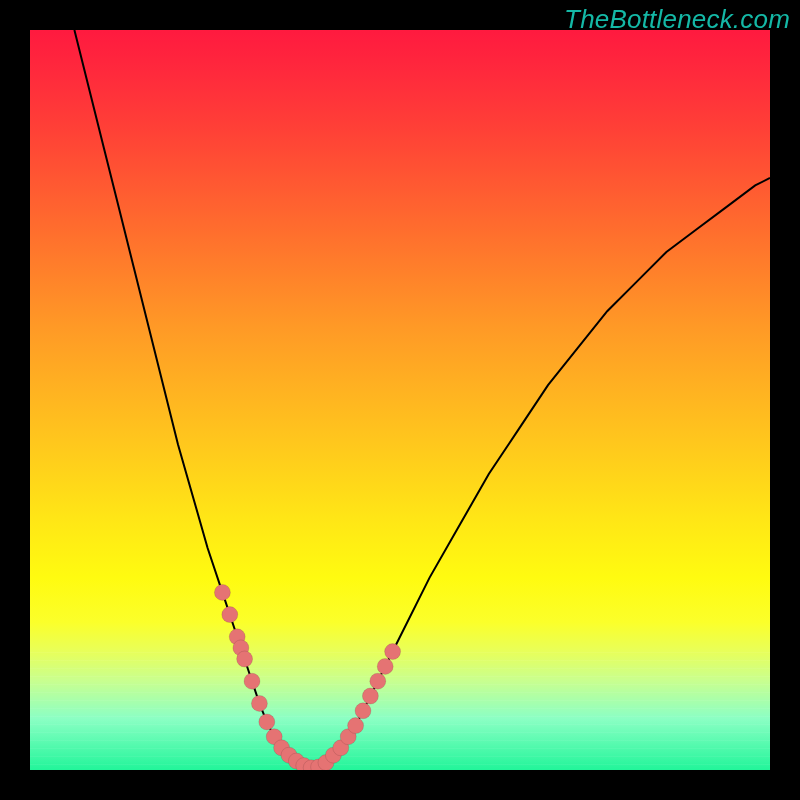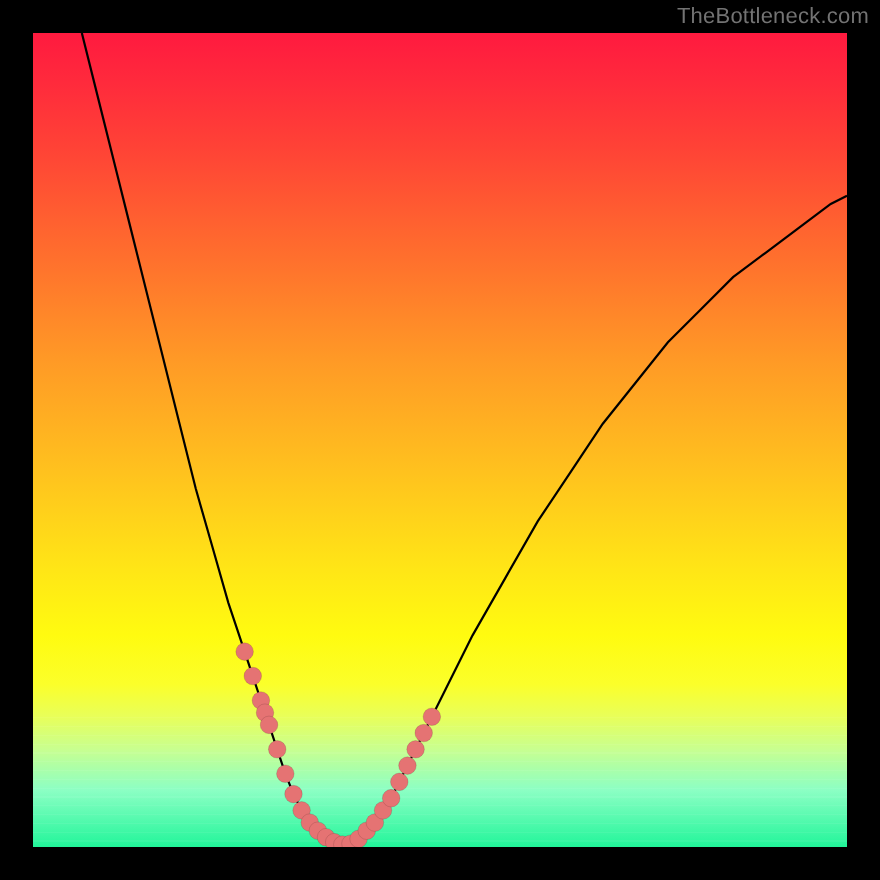--- a/index.html
+++ b/index.html
@@ -53,24 +53,25 @@
       rgba(255,255,255,0.06) 1px,
       rgba(0,0,0,0) 1px,
       rgba(0,0,0,0) 8px
     );
     pointer-events: none;
   }
   .watermark {
     position: absolute;
     top: 4px;
     right: 10px;
-    color: #737373;
-    font-size: 20px;
+    color: #14b8a6;
+    font-size: 26px;
     font-weight: 500;
     letter-spacing: 0.2px;
+    font-style: italic;
   }
   svg.curve {
     position: absolute;
     top: 0;
     left: 0;
     width: 740px;
     height: 740px;
   }
   .curve path.line {
     fill: none;

